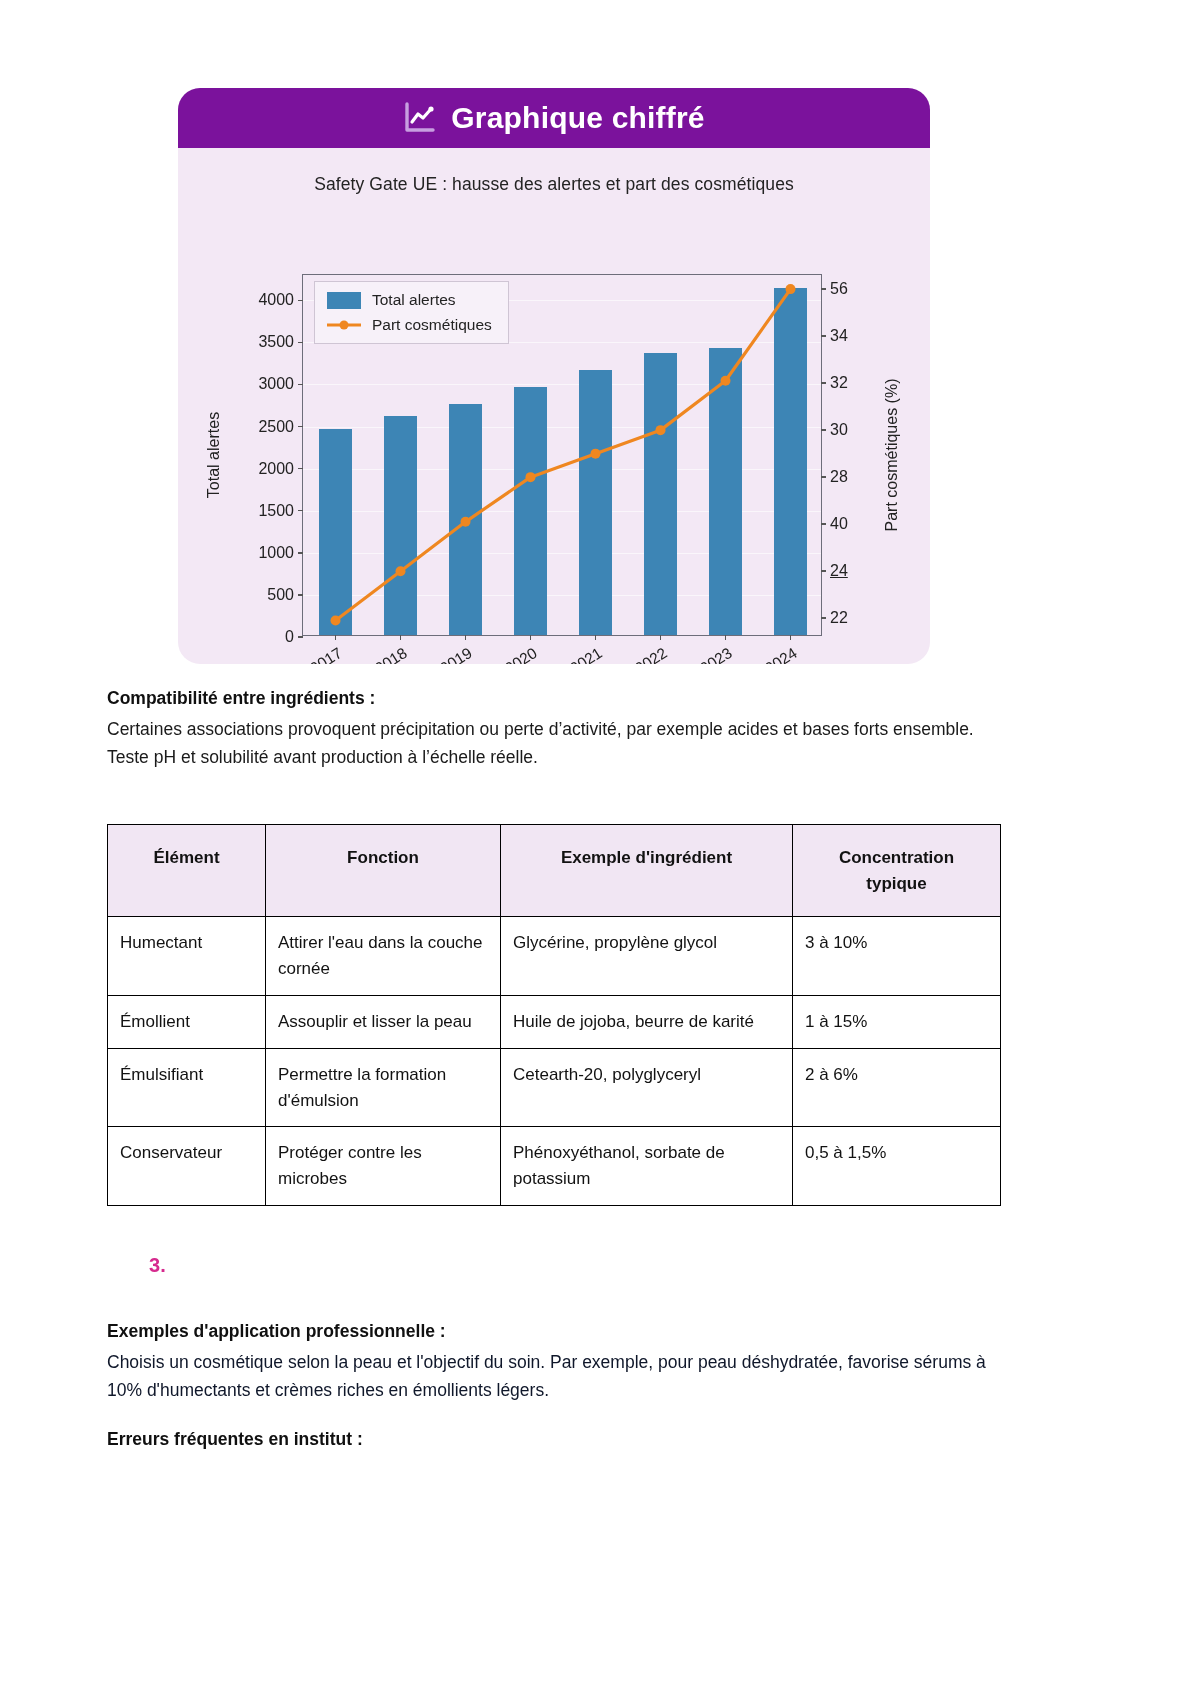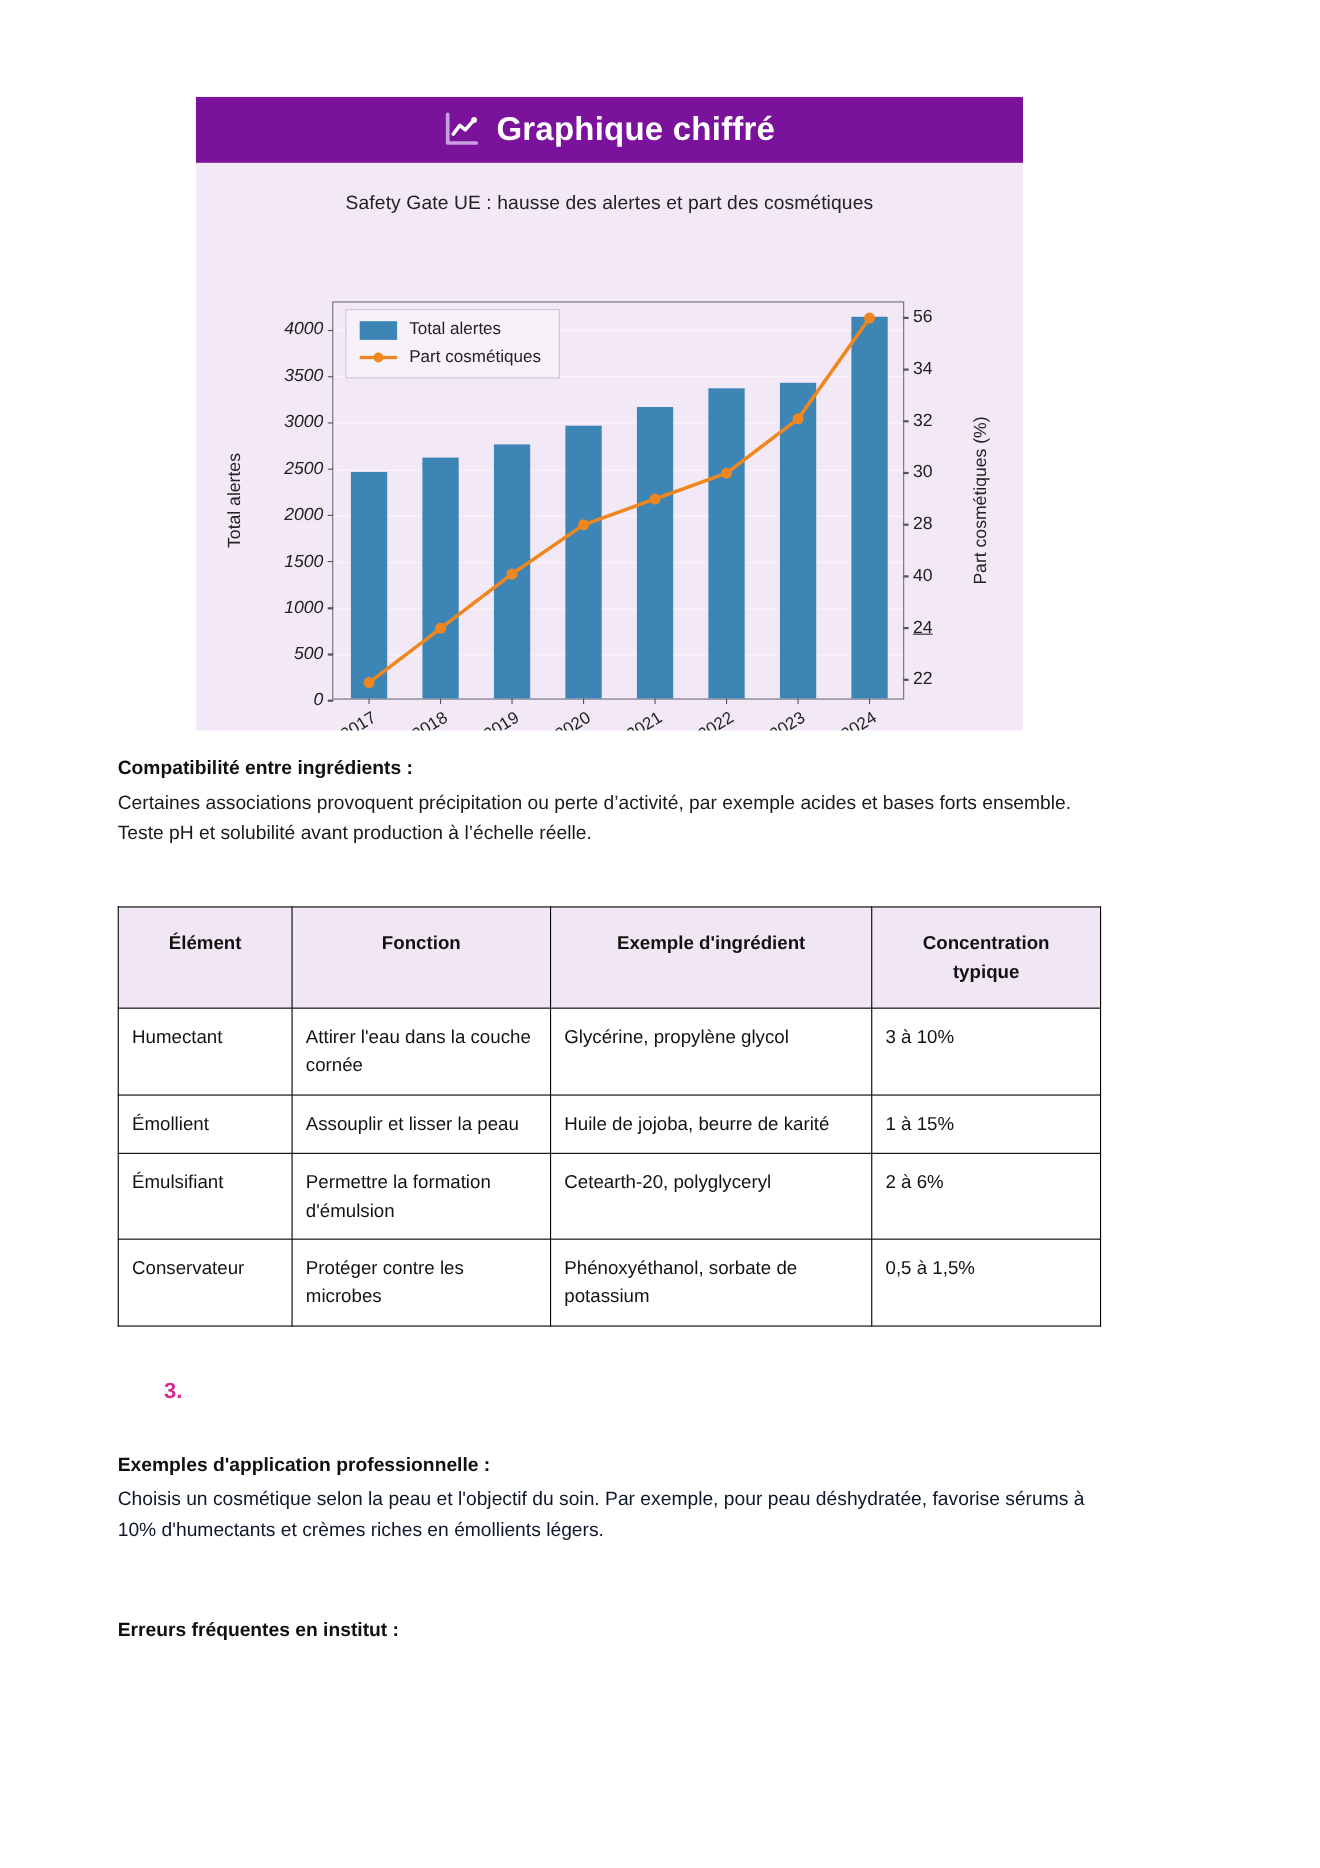--- a/index.html
+++ b/index.html
@@ -18,20 +18,21 @@
 
   
   .chart-card {
     position: absolute;
     left: 178px;
     top: 88px;
     width: 752px;
     height: 576px;
     background: #f3e8f5;
     overflow: hidden;
+    border-radius: 22px;
   }
   .chart-banner {
     height: 60px;
     background: #7b129c;
     display: flex;
     align-items: center;
     justify-content: center;
     gap: 14px;
   }
   .banner-icon {
@@ -81,21 +82,21 @@
     left: 0; right: 0;
     height: 1px;
     background: #faf6fb;
   }
   .ytick-left, .ytick-right {
     position: absolute;
     font-size: 16px;
     color: #222;
     white-space: nowrap;
   }
-  .ytick-left { right: 100%; margin-right: 9px; transform: translateY(-50%); font-style: italic; }
+  .ytick-left { right: 100%; margin-right: 9px; transform: translateY(-50%); }
   .ytick-right { left: 100%; margin-left: 9px; transform: translateY(-50%); }
   .tickmark {
     position: absolute;
     width: 5px; height: 1.4px;
     background: #555;
   }
   .tickmark.left  { right: 100%; }
   .tickmark.right { left: 100%; }
 
   .axis-label-left {
@@ -247,21 +248,21 @@
     font-weight: bold;
     color: #101010;
     margin: 44px 0 6px 0;
   }
   .sub-par {
     font-size: 17.5px;
     line-height: 1.62;
     color: #0f172a;
     margin: 0;
   }
-  .sub-head.last { margin-top: 66px; }
+  .sub-head.last { margin-top: 24px; }
 </style>
 </head>
 <body>
 
 <div class="chart-card">
 
   <div class="chart-banner">
     <svg class="banner-icon" viewBox="0 0 34 34">
       <path d="M4 3 L4 29 L30 29" stroke="#c79fe0" stroke-width="3.4" fill="none" stroke-linecap="round" stroke-linejoin="round"></path>
       <path d="M9 21 L15 13 L20 17 L28 8" stroke="#ffffff" stroke-width="3.2" fill="none" stroke-linecap="round" stroke-linejoin="round"></path>

